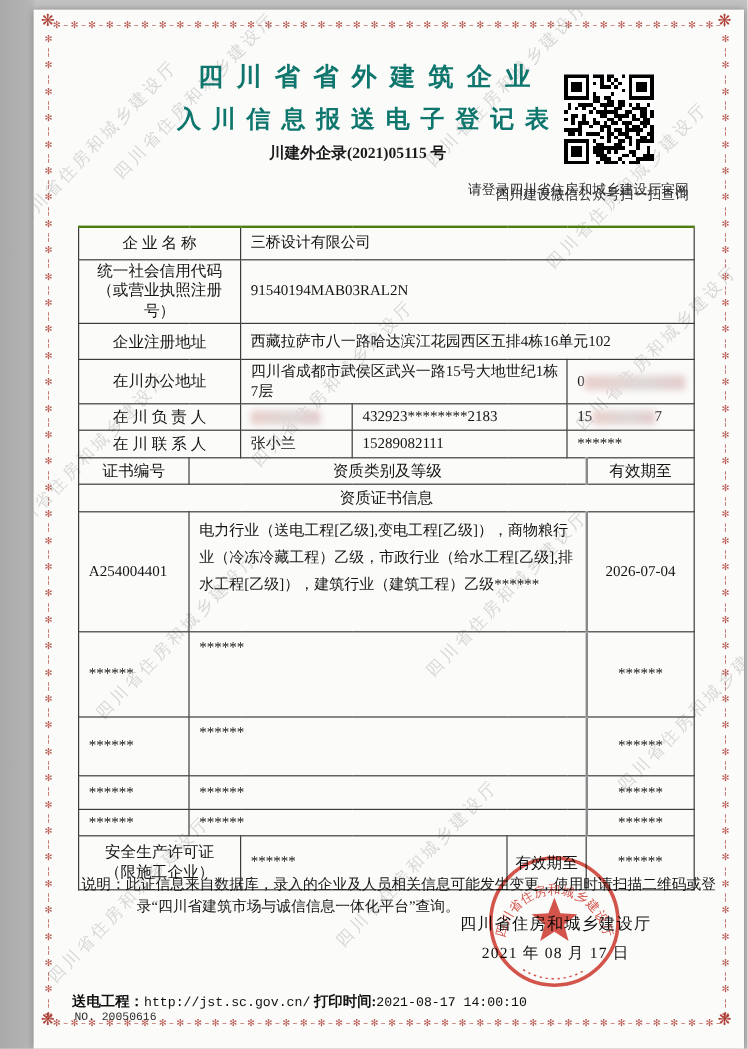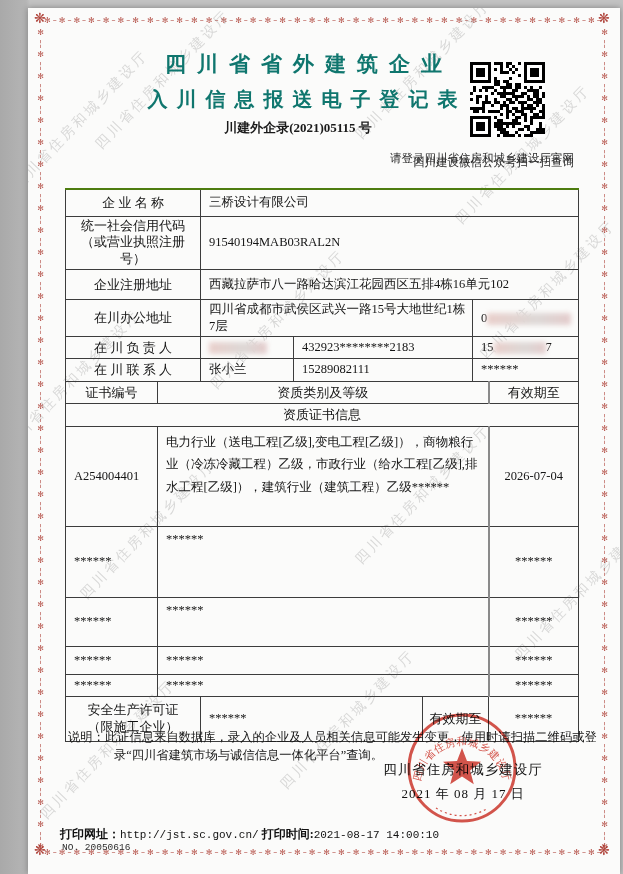--- a/index.html
+++ b/index.html
@@ -428,18 +428,18 @@
     <circle cx="0" cy="0" r="53" fill="none" stroke="#cf372c" stroke-width="3"></circle>
     <polygon points="0,-20 5,-6.9 19,-6.2 8.1,2.6 11.8,16.2 0,8.5 -11.8,16.2 -8.1,2.6 -19,-6.2 -5,-6.9" fill="#cf372c"></polygon>
     <path id="stampArc" d="M -41,10 A 42 42 0 0 1 41,10" fill="none"></path>
     <text font-size="10.5" fill="#cf372c" letter-spacing="0.5" font-family="Liberation Serif,serif">
       <textPath href="#stampArc" startOffset="50%" text-anchor="middle">四川省住房和城乡建设厅</textPath>
     </text>
     <path d="M -26,40 A 48 48 0 0 0 26,40" fill="none" stroke="#cf372c" stroke-width="1.2" stroke-dasharray="2 3"></path>
   </svg>
 
   <div id="print-line">
-    <span class="cjk">打印网址：</span><span class="mono">http://jst.sc.gov.cn/</span>
+    <span class="cjk">送电工程：</span><span class="mono">http://jst.sc.gov.cn/</span>
     <span class="cjk">打印时间:</span><span class="mono">2021-08-17 14:00:10</span>
   </div>
   <div id="serial">NO. 20050616</div>
 
 </div>
 
 </body></html>

